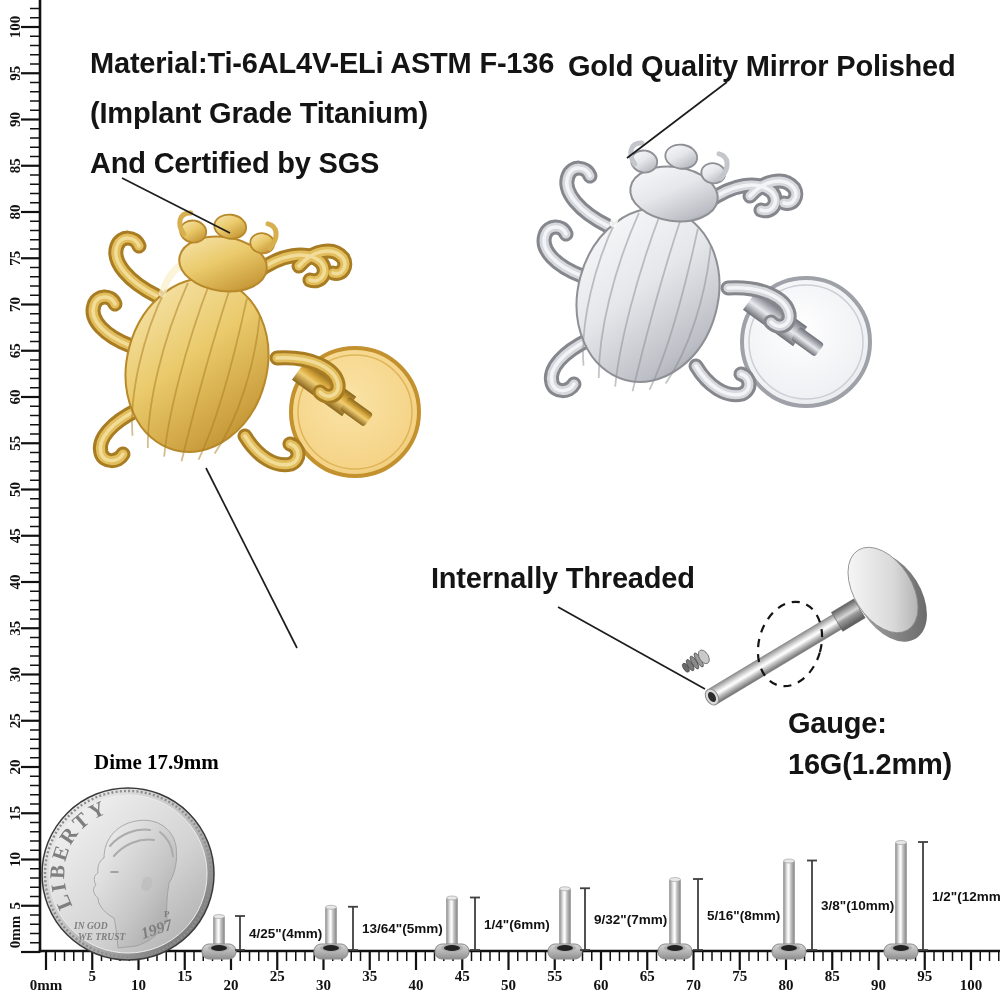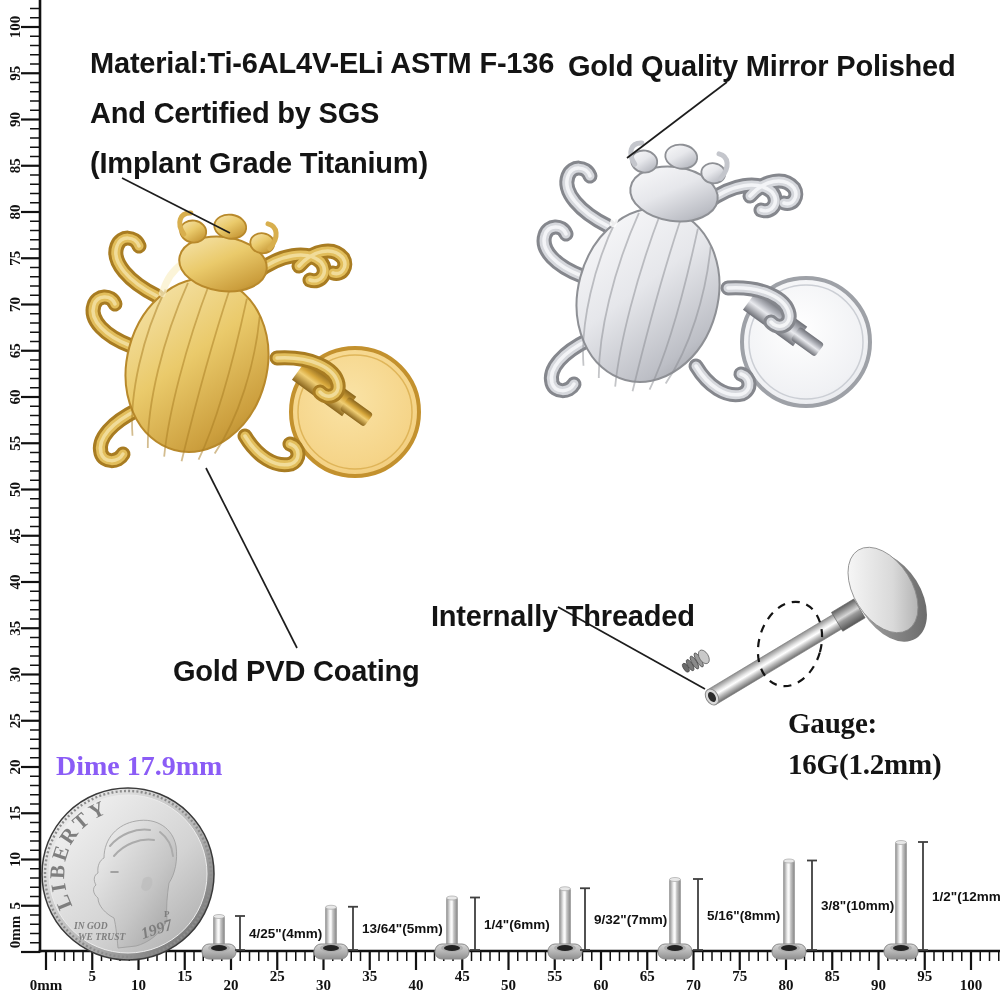--- a/index.html
+++ b/index.html
@@ -1,20 +1,20 @@
 <!DOCTYPE html>
 <html><head>
 <meta charset="utf-8">
 <style>
   html,body{margin:0;padding:0;background:#fff;}
   #canvas{position:relative;width:1000px;height:1000px;background:#fff;overflow:hidden;
           font-family:"Liberation Sans",sans-serif;}
   .note{position:absolute;color:#141414;font-weight:600;font-size:29px;letter-spacing:-0.2px;white-space:nowrap;}
   .note .ln{display:block;}
-  .serifnote{position:absolute;color:#8b5cf6;font-family:"Liberation Serif",serif;font-weight:700;font-size:28px;white-space:nowrap;}
+  .serifnote{position:absolute;color:#000000;font-family:"Liberation Serif",serif;font-weight:700;font-size:21px;white-space:nowrap;margin-left:38px;}
   .rul{font-family:"Liberation Serif",serif;font-size:15px;font-weight:700;fill:#111;}
   .sizelbl{font-family:"Liberation Sans",sans-serif;font-size:13.5px;font-weight:700;fill:#111;}
   .cointxt{font-family:"Liberation Serif",serif;fill:#7e7e7e;font-weight:700;}
   svg{position:absolute;overflow:visible;}
 </style>
 </head>
 <body>
 
 <div id="canvas">
 
@@ -568,25 +568,24 @@
 
   <svg id="linesvg" style="left:0;top:0" width="1000" height="1000" viewBox="0 0 1000 1000">
     <line x1="122" y1="178" x2="230" y2="233" stroke="#1d1d1d" stroke-width="1.7"></line>
     <line x1="727" y1="82" x2="627" y2="158" stroke="#1d1d1d" stroke-width="1.7"></line>
     <line x1="206" y1="468" x2="297" y2="648" stroke="#1d1d1d" stroke-width="1.7"></line>
     <line x1="558" y1="607" x2="705" y2="689" stroke="#1d1d1d" stroke-width="1.7"></line>
   </svg>
 
   <div class="note" style="left:90px;top:38px;line-height:50px;">
     <span class="ln">Material:Ti-6AL4V-ELi ASTM F-136</span>
+    <span class="ln">(Implant Grade Titanium)</span>
     <span class="ln">And Certified by SGS</span>
-    <span class="ln">(Implant Grade Titanium)</span>
   </div>
   <div class="note" style="left:568px;top:50px;">Gold Quality Mirror Polished</div>
-  <div class="note" style="left:173px;top:655px;">Gold PVD Coating</div>
-  <div class="note" style="left:431px;top:600px;">Internally Threaded</div>
-  <div class="note" style="left:788px;top:703px;line-height:41px;font-family:Liberation Serif, serif;">
+  <div class="note" style="left:431px;top:562px;">Internally Threaded</div>
+  <div class="note" style="left:788px;top:703px;line-height:41px;">
     <span class="ln">Gauge:</span>
     <span class="ln">16G(1.2mm)</span>
   </div>
   <div class="serifnote" style="left:56px;top:750px;">Dime 17.9mm</div>
 
 </div>
 
 </body></html>

